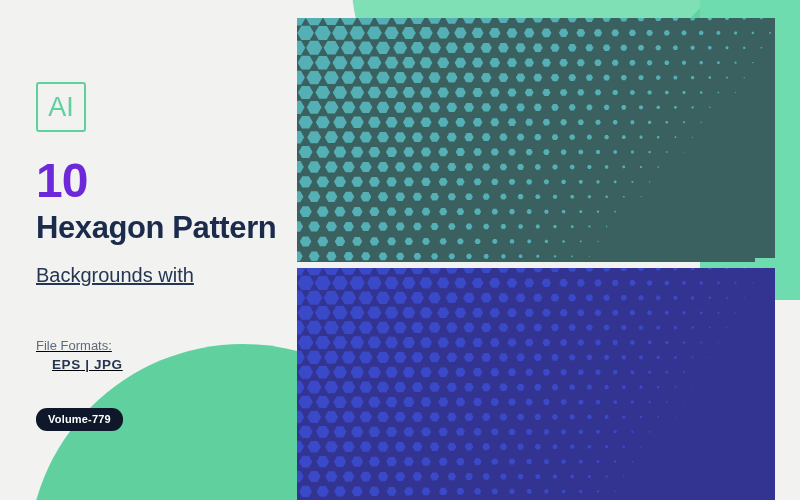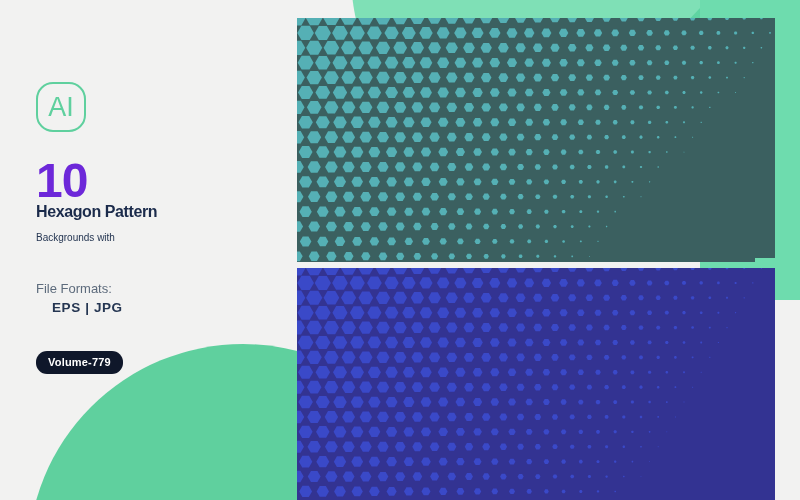--- a/index.html
+++ b/index.html
@@ -31,44 +31,45 @@
     background:#5fd09e;
   }
   #green-sliver{
     left:755px;top:258px;width:45px;height:14px;background:#6edcae;
   }
 
   
   #info-col{position:absolute;left:36px;top:82px;width:250px;}
 
   #ai-badge{
-    width:50px;height:50px;border:2px solid #5fd09e;border-radius:17px;
+    width:50px;height:50px;border:2px solid #5fd09e;border-radius:3px;
     display:flex;align-items:center;justify-content:center;
     box-sizing:border-box;
   }
   #ai-badge-label{
     color:#5fd09e;font-size:27px;font-weight:400;letter-spacing:0px;
     line-height:1;font-family:"Liberation Sans", sans-serif;
   }
 
   #count-number{
     margin-top:26px;
     font-size:48px;font-weight:bold;color:#6d28d9;line-height:0.95;
     letter-spacing:-1px;
   }
   #title-main{
-    font-size:16px;font-weight:bold;color:#1b2b4b;line-height:1.05;
+    margin-top:8px;
+    font-size:31px;font-weight:bold;color:#1b2b4b;line-height:1.05;
     letter-spacing:-0.4px;white-space:nowrap;
   }
   #title-sub{
-    margin-top:12px;
-    font-size:10px;font-weight:500;color:#253652;line-height:1.22;
-  }
-
-  #formats-block{margin-top:34px;}
+    margin-top:19px;
+    font-size:20px;font-weight:500;color:#253652;line-height:1.22;text-decoration:underline;
+  }
+
+  #formats-block{margin-top:48px;text-decoration:underline;}
   #formats-label{font-size:13px;color:#5d6b7c;line-height:1.5;}
   #formats-value{font-size:13.5px;font-weight:bold;color:#253652;line-height:1.5;letter-spacing:0.6px;padding-left:16px;}
 
   #volume-badge{
     margin-top:33px;display:inline-block;
     background:#0f172a;color:#ffffff;
     font-size:11px;font-weight:bold;letter-spacing:0.2px;
     padding:5px 12px 6px;border-radius:11px;
   }
 

